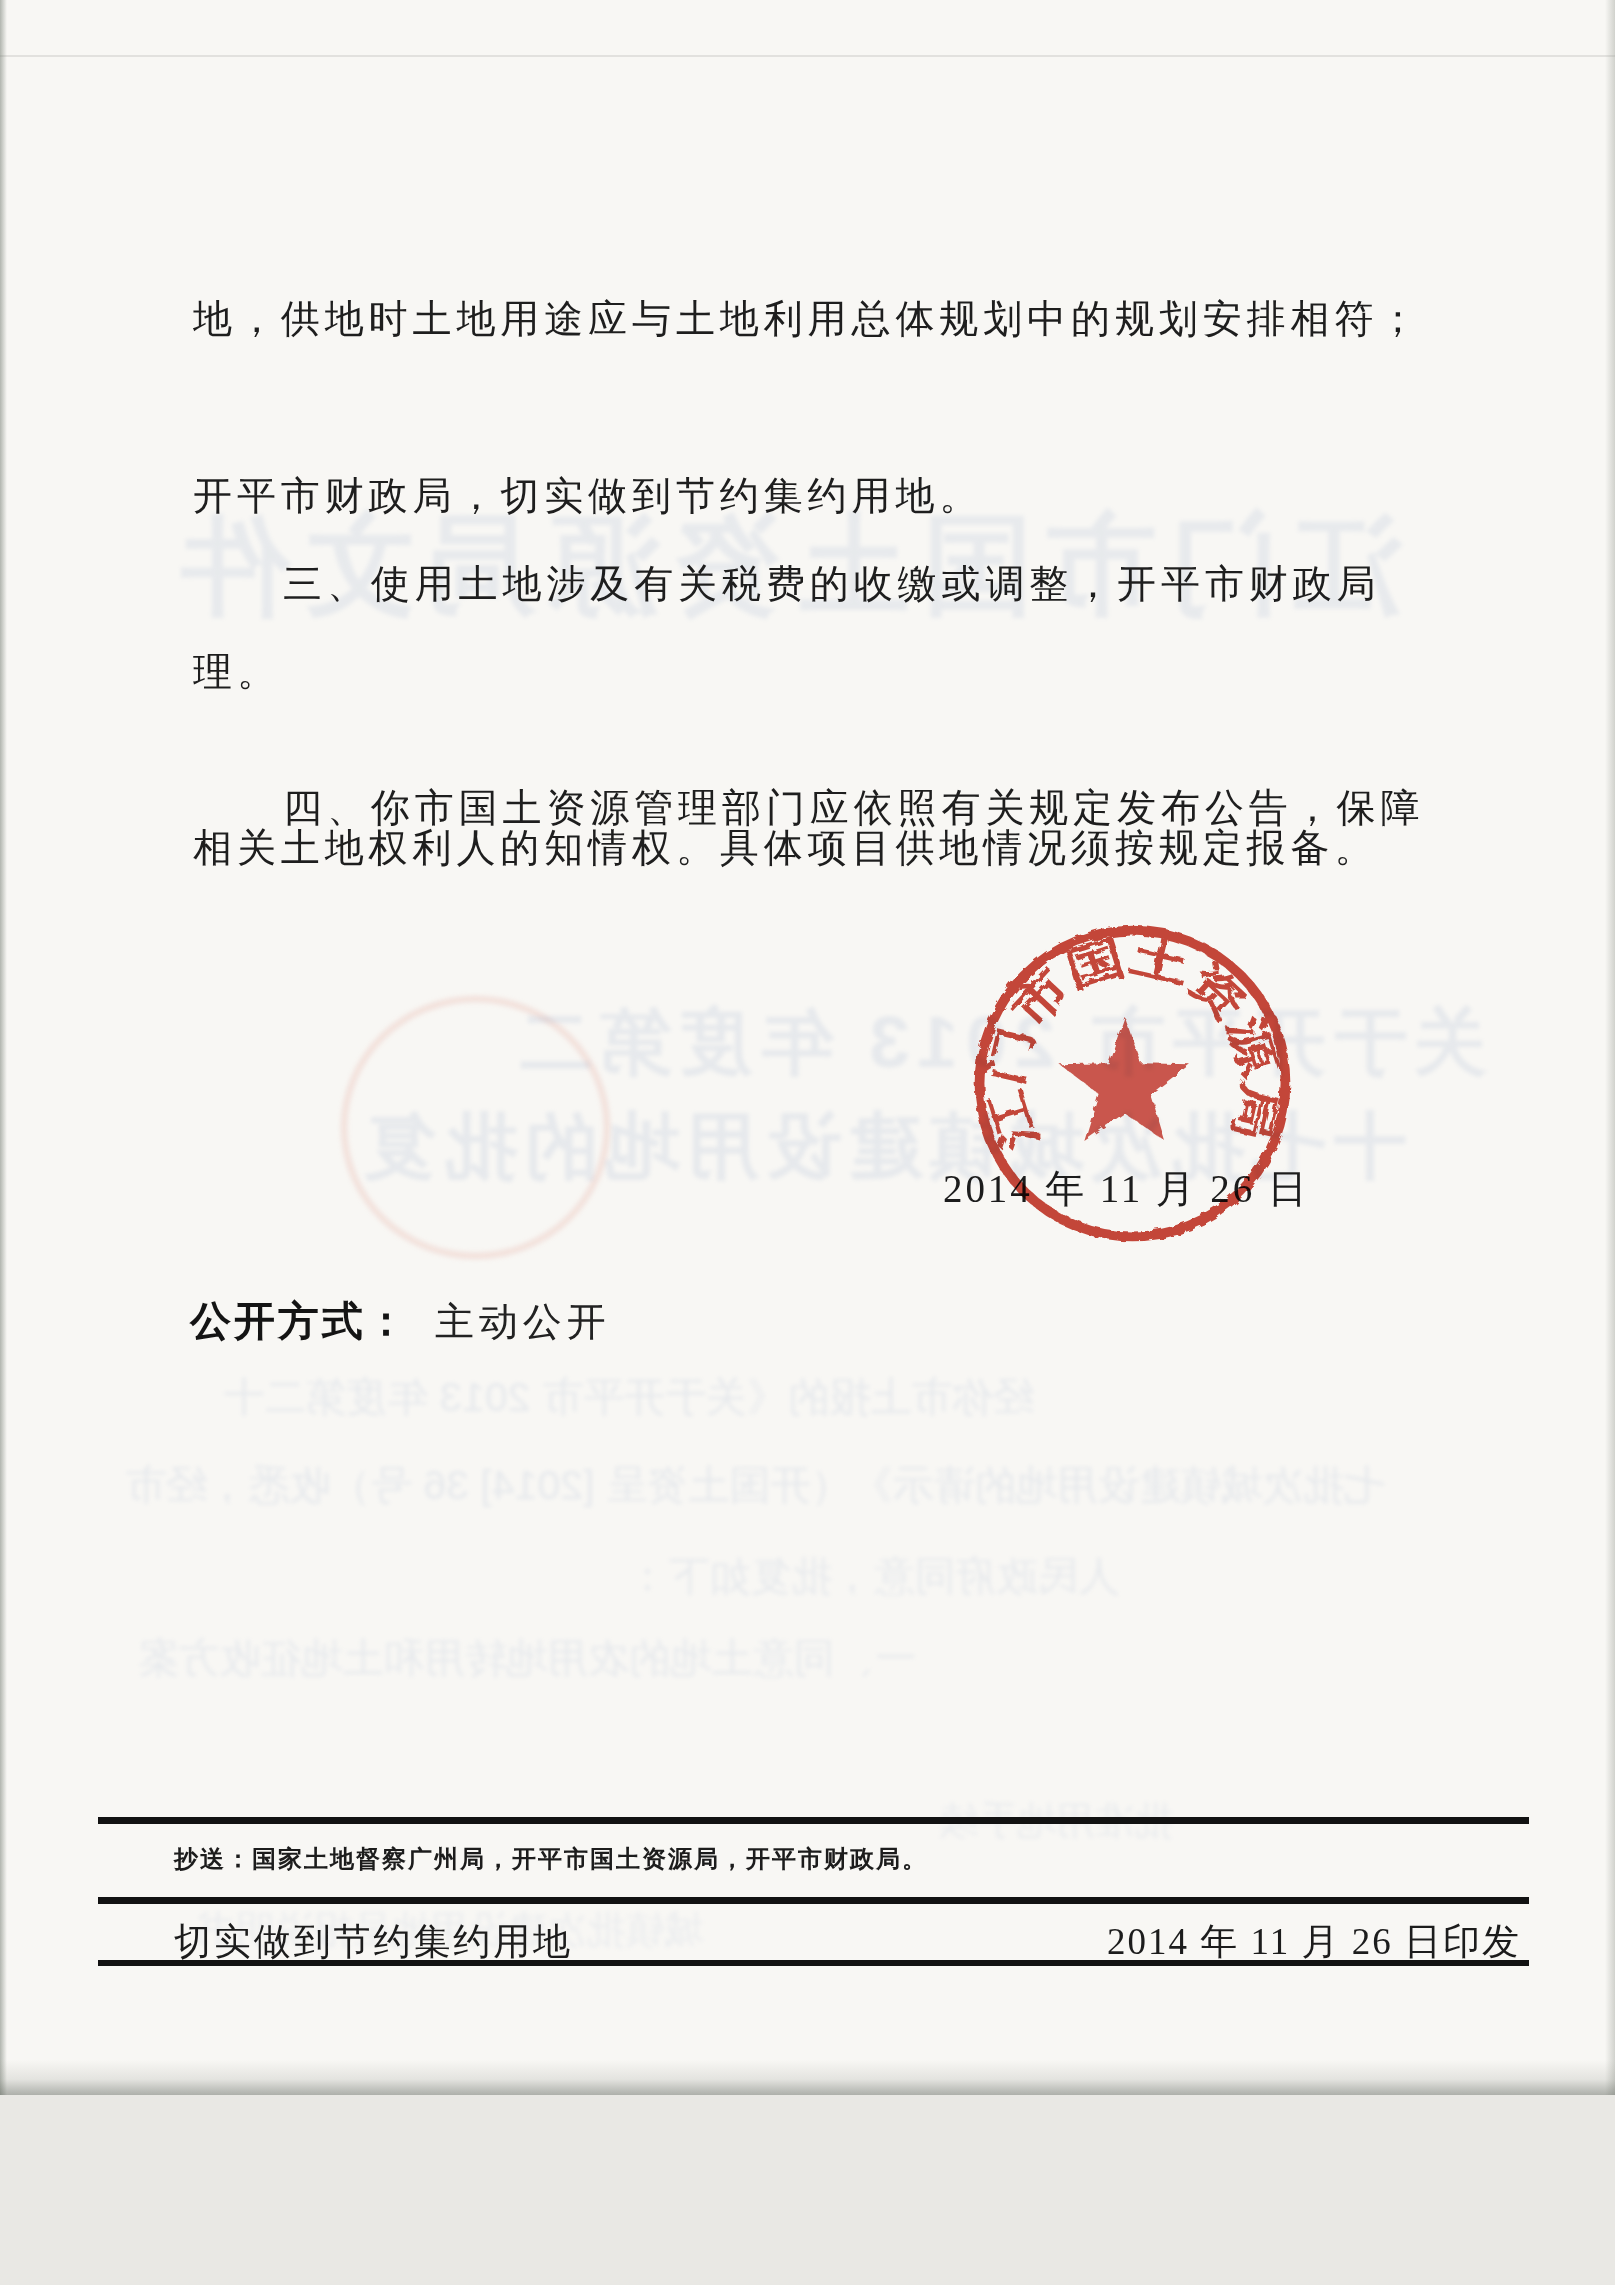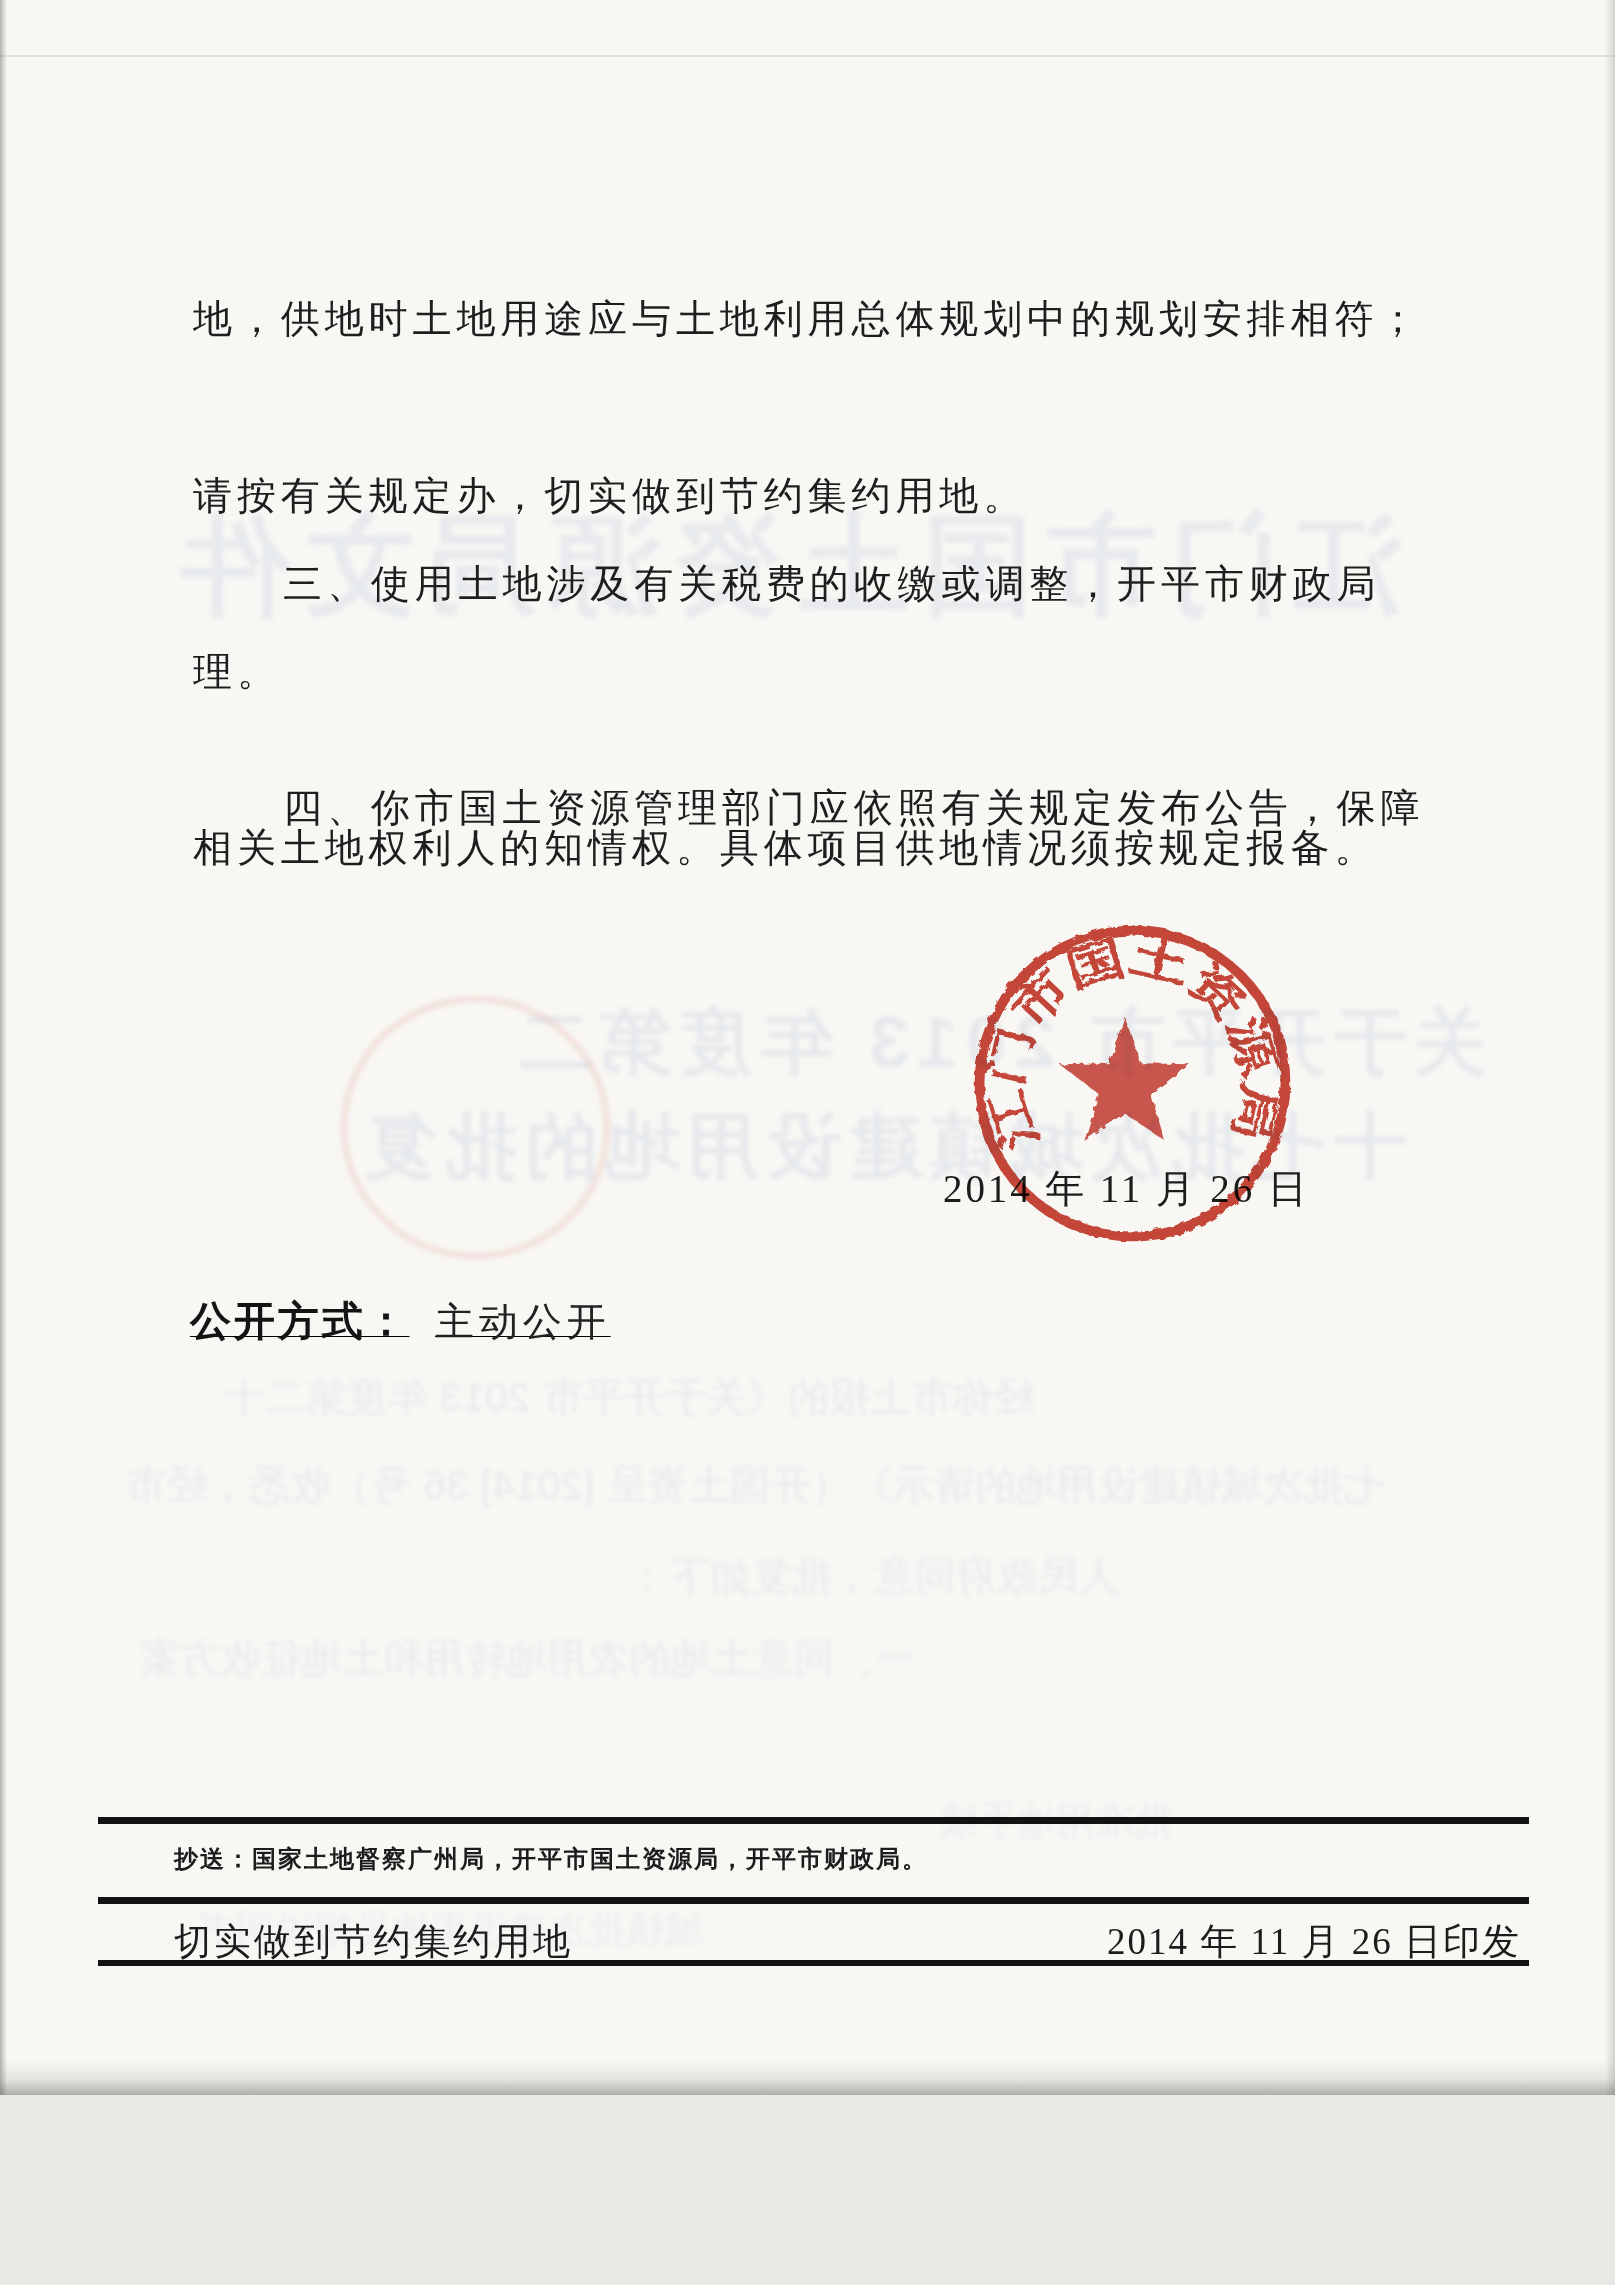--- a/index.html
+++ b/index.html
@@ -47,21 +47,21 @@
   #line5{left:193px;top:645px;}
   #line6{left:283px;top:733px;margin-top:48px;}
   #line7{left:193px;top:821px;}
 
   
   #signature-date{position:absolute;left:943px;top:1162px;font-size:39px;
     letter-spacing:2.9px;color:#1c1c1c;white-space:nowrap;}
   #official-seal{position:absolute;left:956px;top:907px;mix-blend-mode:multiply;opacity:.92;}
 
   
-  #disclosure{position:absolute;left:190px;top:1294px;white-space:nowrap;text-decoration:underline;}
+  #disclosure{position:absolute;left:190px;top:1294px;white-space:nowrap;}
   #disclosure .label{font-family:"Liberation Sans",sans-serif;font-weight:700;
     font-size:41px;color:#141414;letter-spacing:2.9px;}
   #disclosure .value{font-size:39px;color:#222;letter-spacing:4.9px;margin-left:25.5px;}
 
   
   .rule{position:absolute;left:98px;width:1431px;background:#121212;}
   #rule-top{top:1817px;height:6.9px;}
   #rule-mid{top:1897px;height:6.9px;}
   #rule-bottom{top:1960px;height:5.9px;}
   #cc-line{position:absolute;left:174px;top:1843px;font-size:24px;
@@ -85,21 +85,21 @@
   <div id="bt-title1" class="bt">关于开平市 2013 年度第二</div>
   <div id="bt-title2" class="bt">十七批次城镇建设用地的批复</div>
   <div id="bt-body1" class="bt">经你市上报的《关于开平市 2013 年度第二十</div>
   <div id="bt-body2" class="bt">七批次城镇建设用地的请示》（开国土资呈 [2014] 36 号）收悉，经市</div>
   <div id="bt-body3" class="bt">人民政府同意，批复如下：</div>
   <div id="bt-body4" class="bt">一、同意土地的农用地转用和土地征收方案</div>
   <div id="bt-body5" class="bt">批准用地手续</div>
   <div id="bt-body6" class="bt">城镇批次建设用地呈报说明书</div>
 
   <div id="line1" class="line">地，供地时土地用途应与土地利用总体规划中的规划安排相符；</div>
-  <div id="line3" class="line">请按有关规定办，切实做到节约集约用地。</div>
+  <div id="line3" class="line">开平市财政局，切实做到节约集约用地。</div>
   <div id="line4" class="line">三、使用土地涉及有关税费的收缴或调整，开平市财政局</div>
   <div id="line5" class="line">理。</div>
   <div id="line6" class="line">四、你市国土资源管理部门应依照有关规定发布公告，保障</div>
   <div id="line7" class="line">相关土地权利人的知情权。具体项目供地情况须按规定报备。</div>
 
   <div id="signature-date">2014 年 11 月 26 日</div>
 
   <svg id="official-seal" viewBox="0 0 360 360" width="353" height="353">
     <defs>
       <path id="sealArc" d="M 85 239.3 A 112 112 0 1 1 275 239.3" fill="none"></path>

